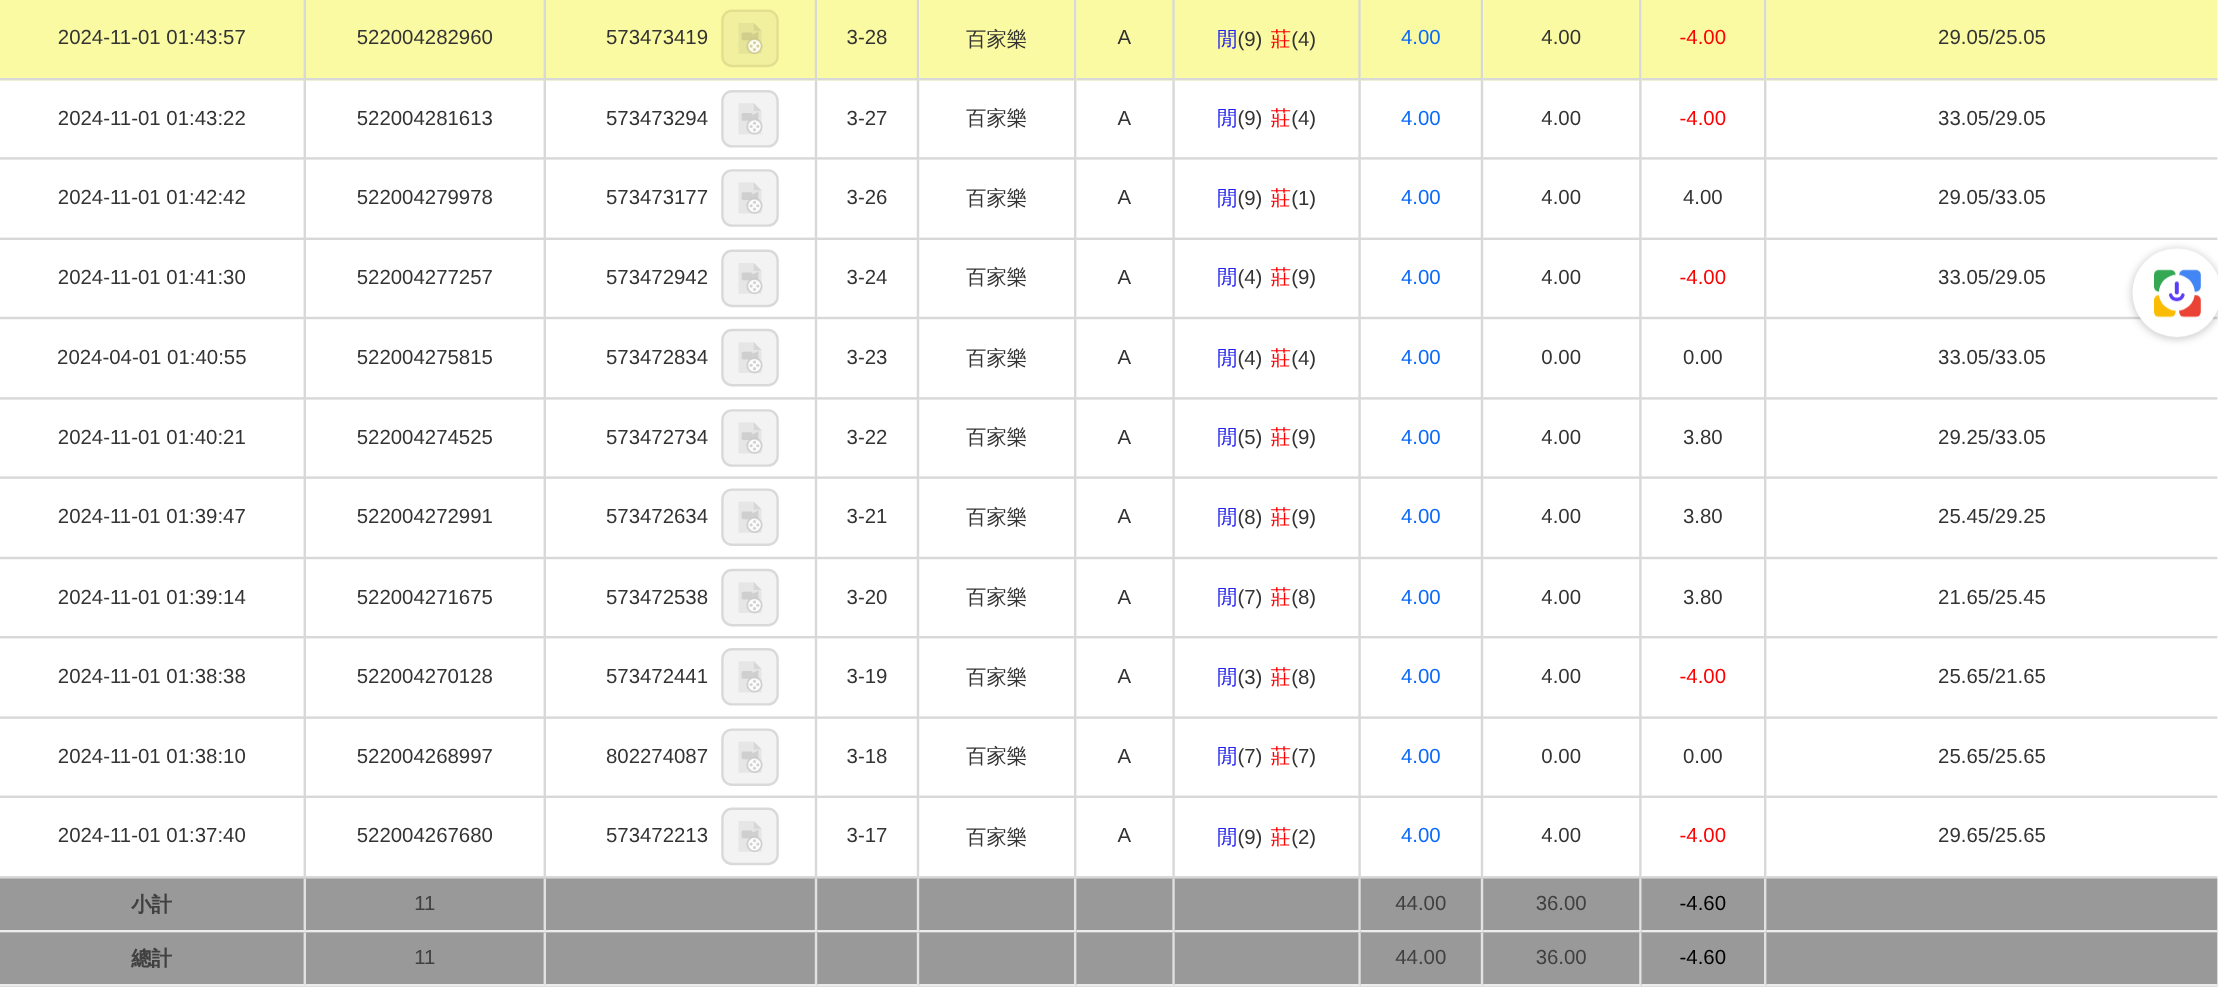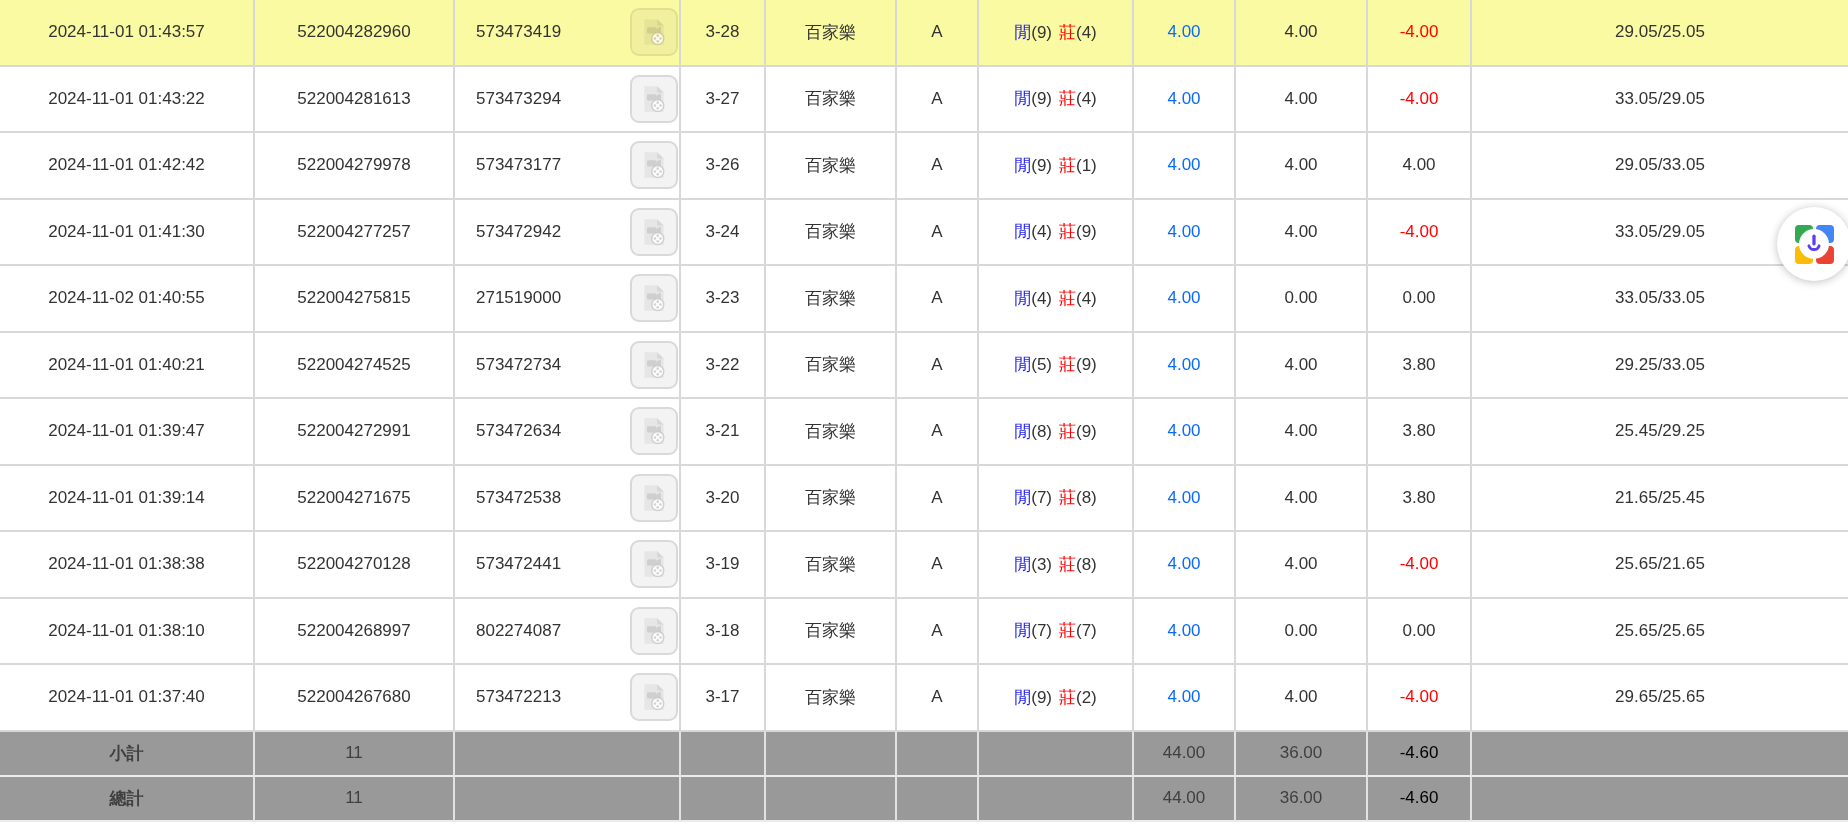--- a/index.html
+++ b/index.html
@@ -24,21 +24,21 @@
   table{border-collapse:separate;border-spacing:0;table-layout:fixed;width:1848px;}
   td{
     text-align:center;vertical-align:middle;
     border-right:2px solid var(--grid);
     border-bottom:2px solid var(--grid);
     overflow:hidden;white-space:nowrap;
   }
   td:last-child{border-right:none;}
   tr.data-row{height:66.5px;}
   tr.data-row.highlight td{background:var(--highlight);}
-  .round-cell-inner{display:flex;align-items:center;justify-content:space-between;gap:11px;padding-left:20px;}
+  .round-cell-inner{display:flex;align-items:center;justify-content:center;gap:11px;padding-left:20px;}
   .video-btn{
     width:48px;height:48px;border-radius:9px;
     background:var(--btn-bg);border:2px solid var(--btn-border);
     display:flex;align-items:center;justify-content:center;
     color:var(--btn-icon);cursor:pointer;padding:0;
   }
   tr.highlight .video-btn{background:#f1f09e;border-color:#e2e08f;color:#c9c687;}
   .c-player{color:var(--blue-player);}
   .c-banker{color:var(--red);margin-left:7px;}
   .c-score{color:var(--text);}
@@ -203,25 +203,25 @@
         <td><span>3-24</span></td>
         <td><span>百家樂</span></td>
         <td><span>A</span></td>
         <td><span class="c-player">閒</span><span class="c-score">(4)</span><span class="c-banker">莊</span><span class="c-score">(9)</span></td>
         <td><span class="amt-link">4.00</span></td>
         <td><span>4.00</span></td>
         <td class="neg"><span>-4.00</span></td>
         <td><span>33.05/29.05</span></td>
       </tr>
       <tr class="data-row">
-        <td><span>2024-11-02 01:40:55</span></td>
+        <td><span>2024-04-01 01:40:55</span></td>
         <td><span>522004275815</span></td>
         <td>
           <div class="round-cell-inner">
-            <span>271519000</span>
+            <span>573472834</span>
             <button class="video-btn">
               <svg width="30" height="30" viewBox="0 0 28 28">
                 <path d="M5 2h12l6 6v18H5z" fill="currentColor" opacity=".28"></path>
                 <path d="M17 2l6 6h-6z" fill="currentColor" opacity=".5"></path>
                 <rect x="7.5" y="9.5" width="8.5" height="6" rx="1.2" fill="currentColor" opacity=".75"></rect>
                 <path d="M16 11l4.5-2.2v8.4L16 15z" fill="currentColor" opacity=".75"></path>
                 <circle cx="17.5" cy="20" r="5.6" fill="#ffffff" opacity=".85"></circle>
                 <circle cx="17.5" cy="20" r="5.6" fill="none" stroke="currentColor" stroke-width="1.4" opacity=".8"></circle>
                 <circle cx="17.5" cy="17.4" r="1.2" fill="currentColor" opacity=".8"></circle>
                 <circle cx="17.5" cy="22.6" r="1.2" fill="currentColor" opacity=".8"></circle>

